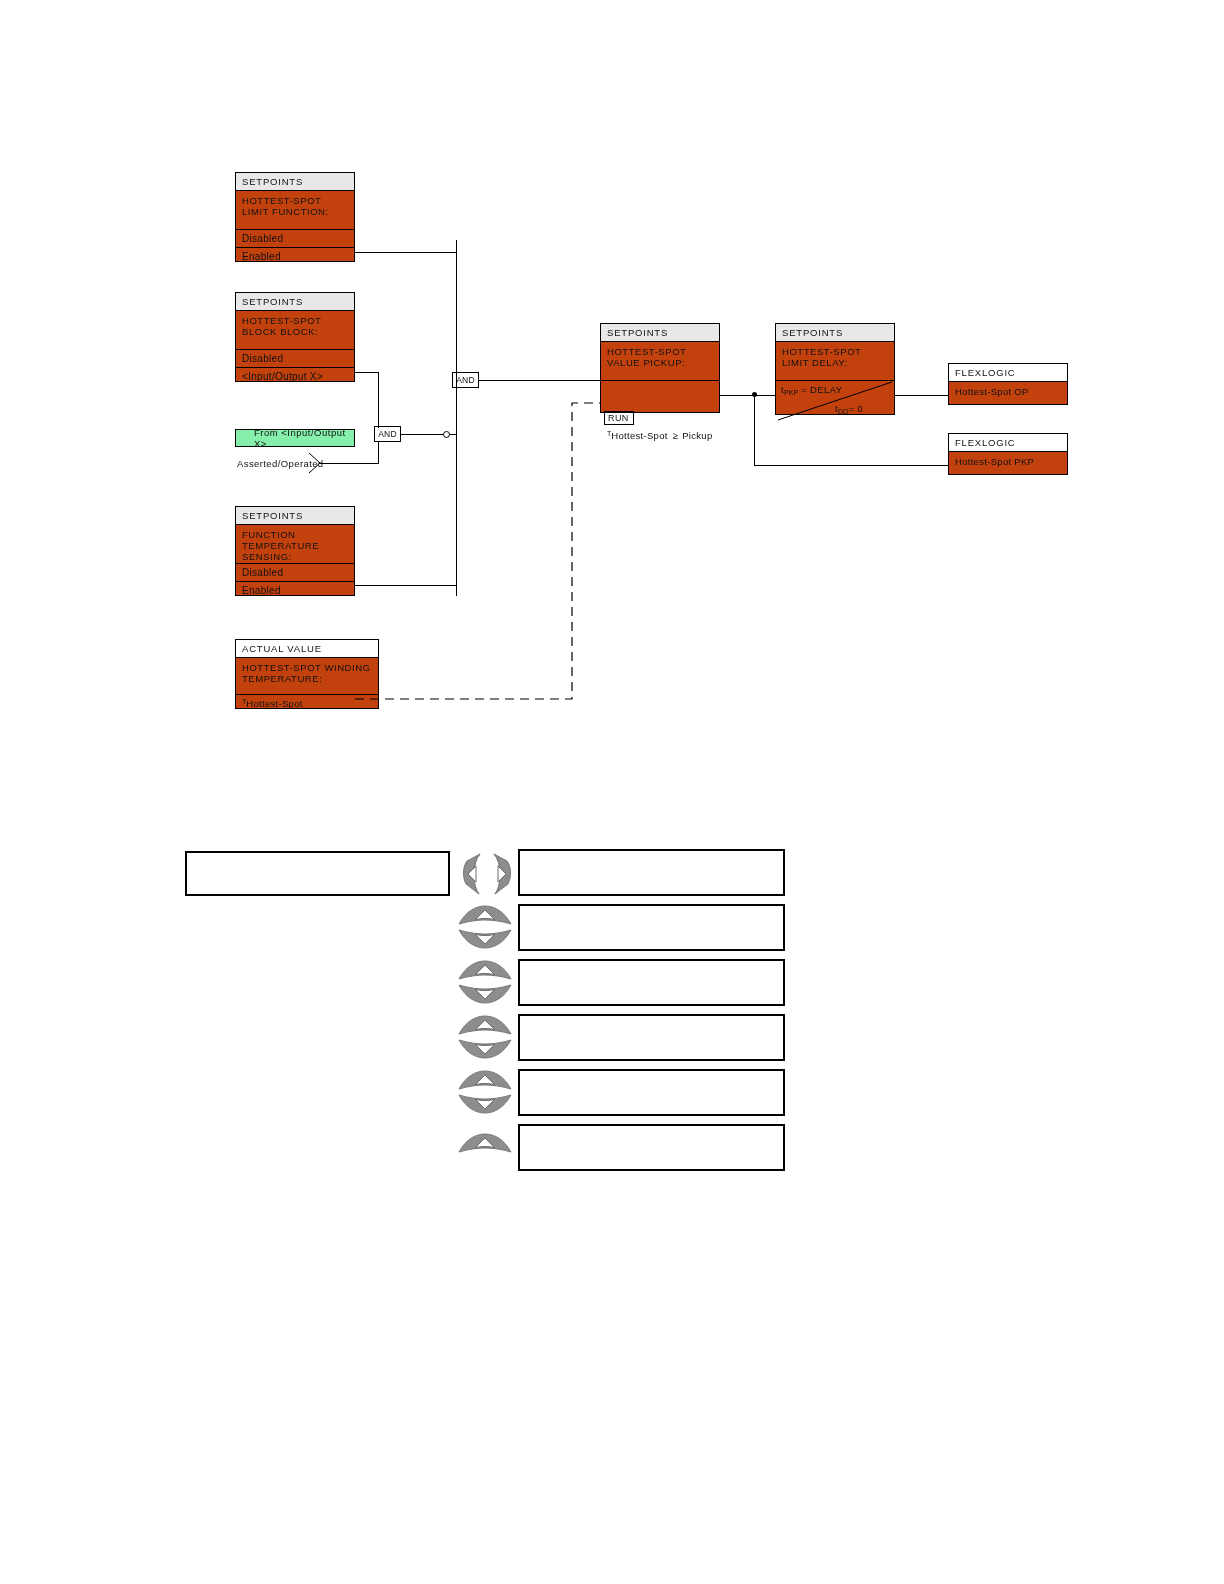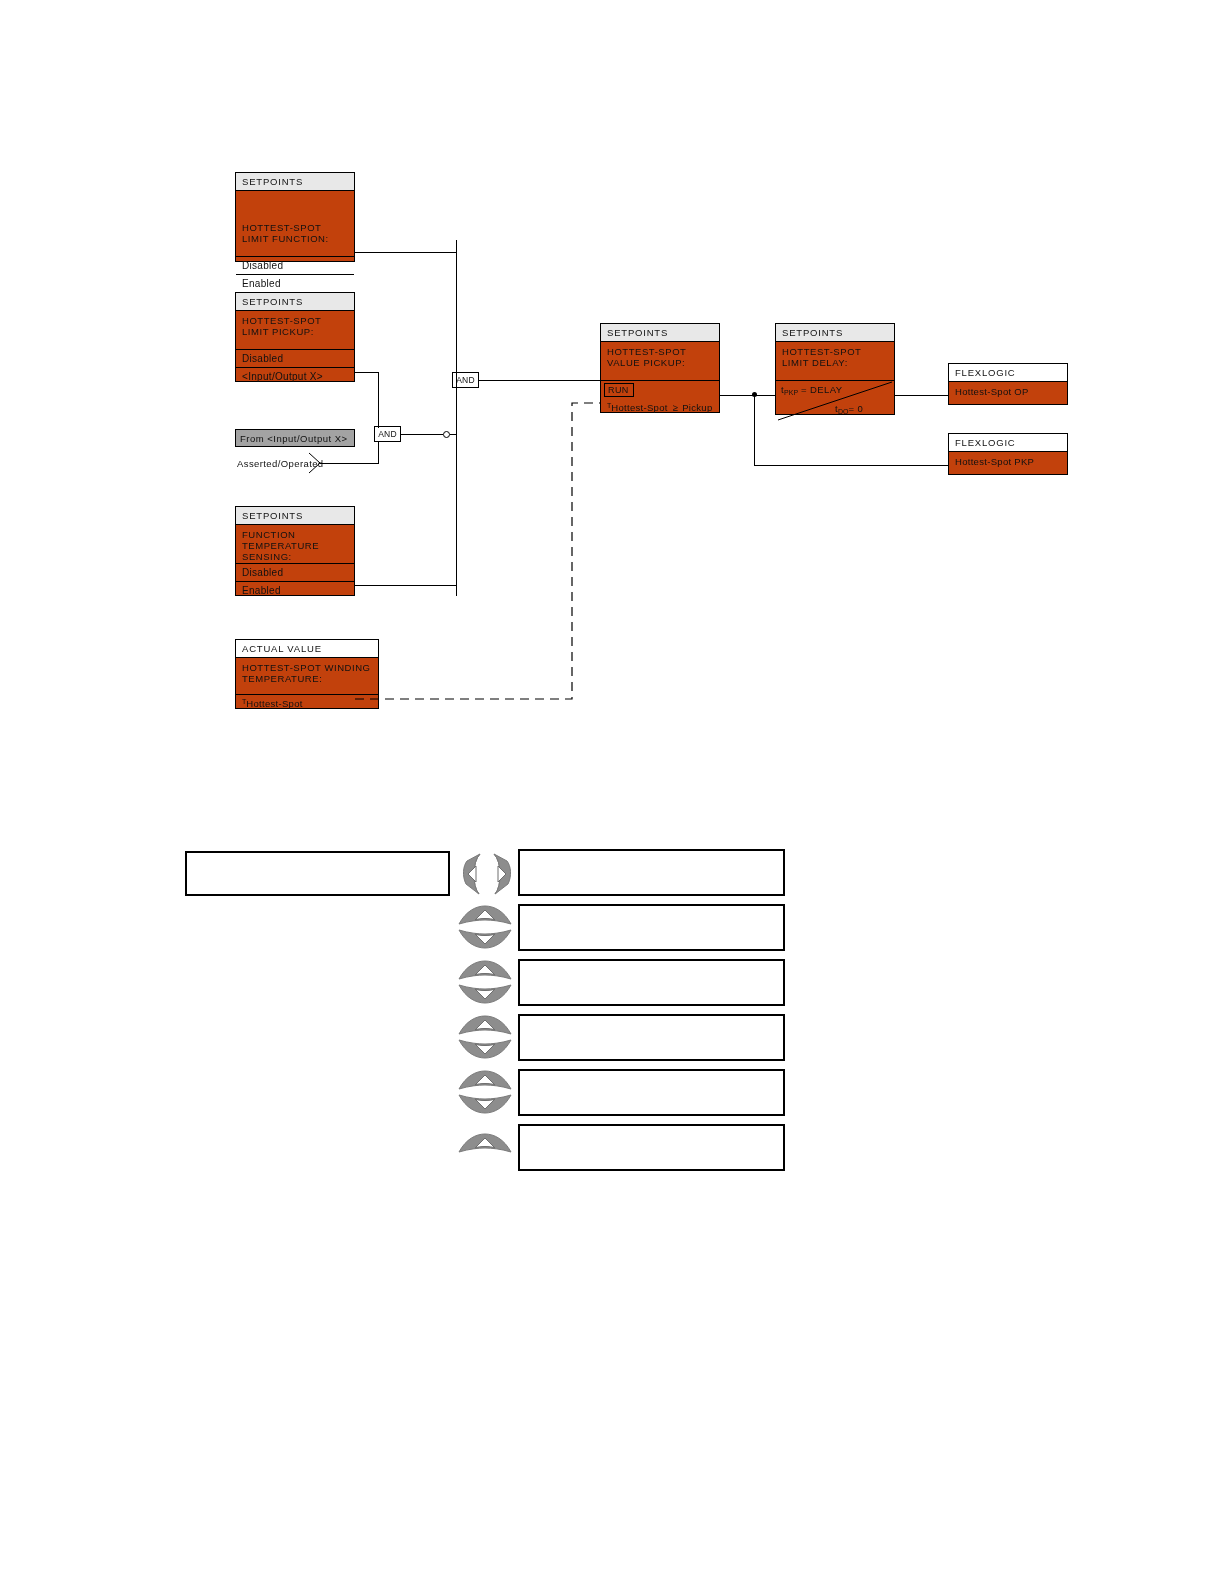--- a/index.html
+++ b/index.html
@@ -13,23 +13,23 @@
   .blk .hdr{border-bottom:1px solid #000;background:#e8e8e8;
             font-size:9.5px;letter-spacing:.8px;padding:3px 5px 3px 6px;color:#111;}
   .blk .hdr.plain{background:#fff;}
   .blk .title{font-size:9.5px;letter-spacing:.55px;line-height:11px;
               padding:4px 5px 4px 6px;color:#111;border-bottom:1px solid #000;}
   .blk .opt{font-size:10px;letter-spacing:.3px;padding:3px 5px 3px 6px;color:#111;}
   .blk .opt.div{border-bottom:1px solid #000;}
   .blk .body{font-size:9.5px;letter-spacing:.3px;padding:3px 5px 3px 6px;color:#111;}
 
   
-  .pbox{position:absolute;border:1px solid #000;background:#a3a3a3;box-sizing:border-box;
+  .pbox{position:absolute;border:1px solid #000;background:#86efac;box-sizing:border-box;
         font-size:9.5px;letter-spacing:.5px;color:#111;
-        display:flex;align-items:center;padding-left:4px;}
+        display:flex;align-items:center;padding-left:18px;}
 
   
   .txt{position:absolute;font-size:9.5px;letter-spacing:.4px;color:#111;white-space:nowrap;}
   .sub{font-size:7px;vertical-align:baseline;position:relative;top:2px;letter-spacing:0;}
   .sup{font-size:7px;vertical-align:baseline;position:relative;top:-3px;letter-spacing:0;}
 
   
   .gate{position:absolute;border:1px solid #000;background:#fff;box-sizing:border-box;
         font-size:8.5px;letter-spacing:.2px;color:#111;
         display:flex;align-items:center;justify-content:center;}
@@ -55,28 +55,28 @@
 </style>
 </head>
 <body>
 
 <div class="page">
 
   <div>
 
     <div class="blk" style="left:235px;top:172px;width:120px;height:90px;">
       <div class="hdr">SETPOINTS</div>
-      <div class="title" style="height:30px;margin-top:27px;">HOTTEST-SPOT  LIMIT FUNCTION:</div>
+      <div class="title" style="height:30px;">HOTTEST-SPOT  LIMIT FUNCTION:</div>
       <div class="opt div">Disabled</div>
       <div class="opt">Enabled</div>
     </div>
 
     <div class="blk" style="left:235px;top:292px;width:120px;height:90px;">
       <div class="hdr">SETPOINTS</div>
-      <div class="title" style="height:30px;">HOTTEST-SPOT  LIMIT PICKUP:</div>
+      <div class="title" style="height:30px;">HOTTEST-SPOT  BLOCK BLOCK:</div>
       <div class="opt div">Disabled</div>
       <div class="opt">&lt;Input/Output  X&gt;</div>
     </div>
 
     <div class="pbox" style="left:235px;top:429px;width:120px;height:18px;">From  &lt;Input/Output  X&gt;</div>
     <div class="txt" style="left:237px;top:458px;">Asserted/Operated</div>
 
     <div class="blk" style="left:235px;top:506px;width:120px;height:90px;">
       <div class="hdr">SETPOINTS</div>
       <div class="title" style="height:30px;">FUNCTION  TEMPERATURE SENSING:</div>
@@ -88,21 +88,21 @@
       <div class="hdr plain">ACTUAL  VALUE</div>
       <div class="title" style="height:28px;">HOTTEST-SPOT  WINDING TEMPERATURE:</div>
       <div class="body">
         <span class="sup">T</span><span>Hottest-Spot</span>
       </div>
     </div>
 
     <div class="blk" style="left:600px;top:323px;width:120px;height:90px;">
       <div class="hdr">SETPOINTS</div>
       <div class="title" style="height:30px;">HOTTEST-SPOT  VALUE PICKUP:</div>
-      <div class="body" style="padding:2px 0 0 3px;">
+      <div class="body" style="padding:2px 0 0 3px;margin-top:28px;">
         <span class="runbox">RUN</span>
       </div>
       <div class="body" style="padding-top:5px;">
         <span class="sup">T</span><span>Hottest-Spot</span><span style="padding:0 4px 0 5px;">≥</span><span>Pickup</span>
       </div>
     </div>
 
     <div class="blk" style="left:775px;top:323px;width:120px;height:92px;">
       <div class="hdr">SETPOINTS</div>
       <div class="title" style="height:30px;">HOTTEST-SPOT  LIMIT DELAY:</div>

